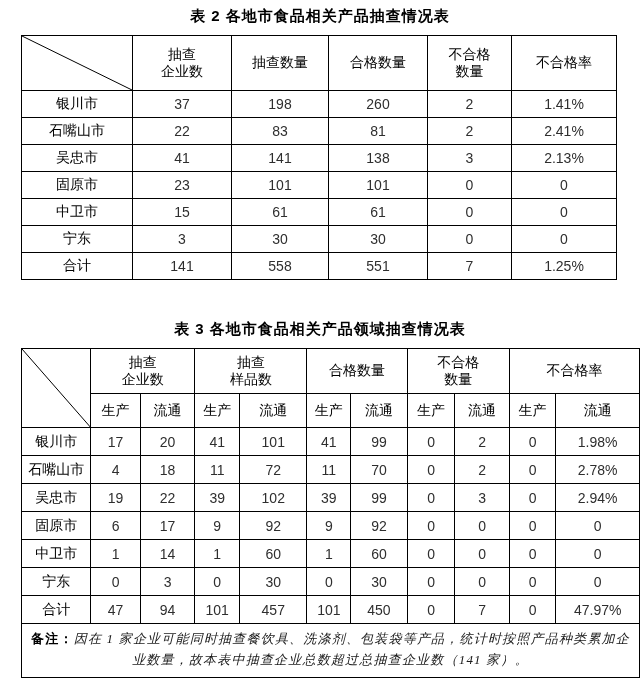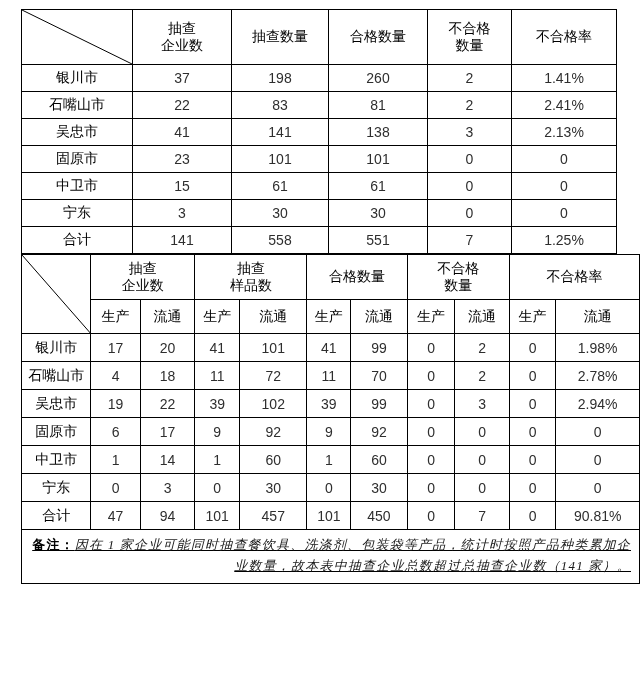--- a/index.html
+++ b/index.html
@@ -63,44 +63,44 @@
   .corner { position: relative; }
   .corner svg {
     position: absolute;
     top: 0; left: 0;
     width: 100%; height: 100%;
     display: block;
   }
 
   
   .note-cell {
-    text-align: right;
+    text-align: center;
     padding: 5px 8px 6px 8px;
     line-height: 1.6;
     font-size: 13px;
     letter-spacing: 1.2px;
-    text-decoration: underline;
   }
   .note-label {
     font-family: "Liberation Serif", serif;
     font-weight: bold;
     font-style: normal;
     color: #000;
   }
   .note-text {
     font-family: "Liberation Serif", serif;
     font-style: italic;
     color: #1a1a1a;
   }
 </style>
 </head>
 <body>
 
 <div class="page">
 
+  <div class="title title-1">表 2 各地市食品相关产品抽查情况表</div>
 
   <div class="t2-wrap">
     <table id="table2">
       <colgroup>
         <col style="width:111px">
           <col style="width:99px">
           <col style="width:97px">
         <col style="width:99px">
           <col style="width:84px">
           <col style="width:105px">
@@ -173,20 +173,21 @@
             <td class="num">141</td>
             <td class="num">558</td>
             <td class="num">551</td>
             <td class="num">7</td>
             <td class="num">1.25%</td>
           </tr>
         </tbody>
     </table>
   </div>
 
+  <div class="title title-2">表 3 各地市食品相关产品领域抽查情况表</div>
 
   <table id="table3">
     <colgroup>
       <col style="width:70px">
         <col style="width:50px">
         <col style="width:55px">
       <col style="width:45px">
         <col style="width:68px">
         <col style="width:44px">
       <col style="width:57px">
@@ -305,21 +306,21 @@
           <td class="zh">合计</td>
           <td class="num">47</td>
           <td class="num">94</td>
           <td class="num">101</td>
           <td class="num">457</td>
           <td class="num">101</td>
           <td class="num">450</td>
           <td class="num">0</td>
           <td class="num">7</td>
           <td class="num">0</td>
-          <td class="num">90.81%</td>
+          <td class="num">47.97%</td>
         </tr>
         <tr>
           <td class="note-cell" colspan="11"><span class="note-label">备注：</span><span class="note-text">因在 1 家企业可能同时抽查餐饮具、洗涤剂、包装袋等产品，统计时按照产品种类累加企业数量，故本表中抽查企业总数超过总抽查企业数（141 家）。</span></td>
         </tr>
       </tbody>
   </table>
 
 </div>
 
 </body></html>

